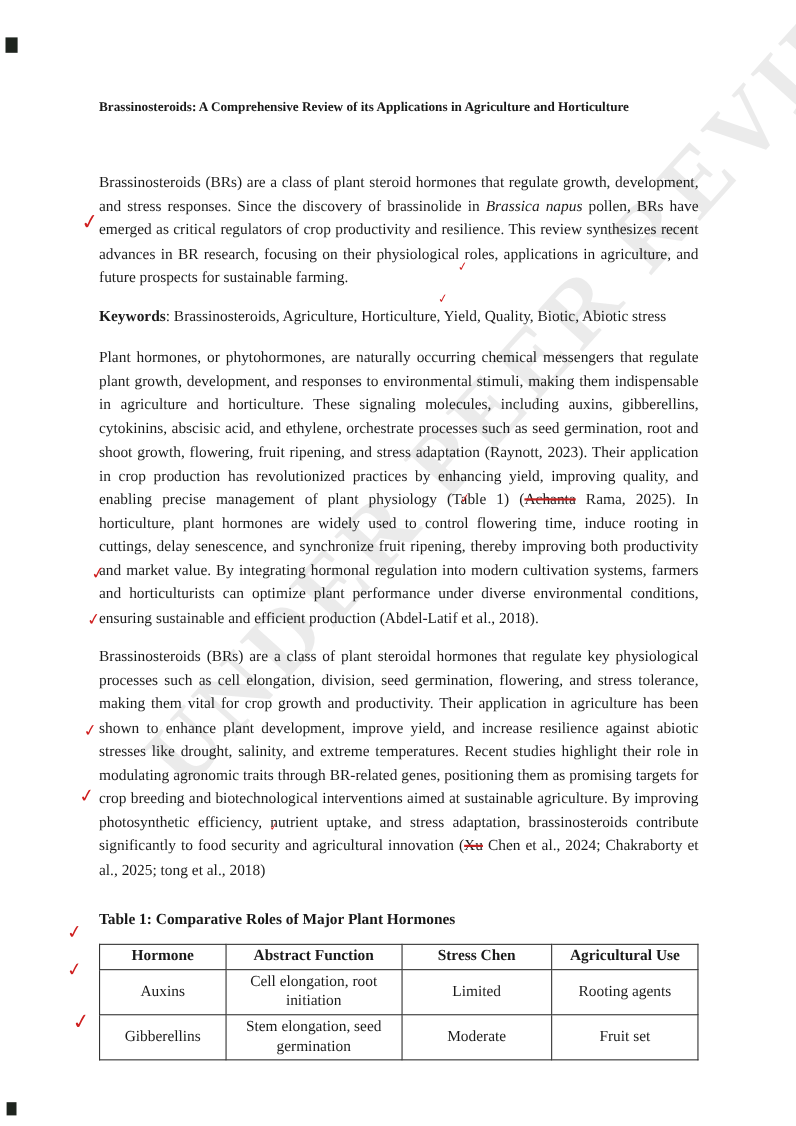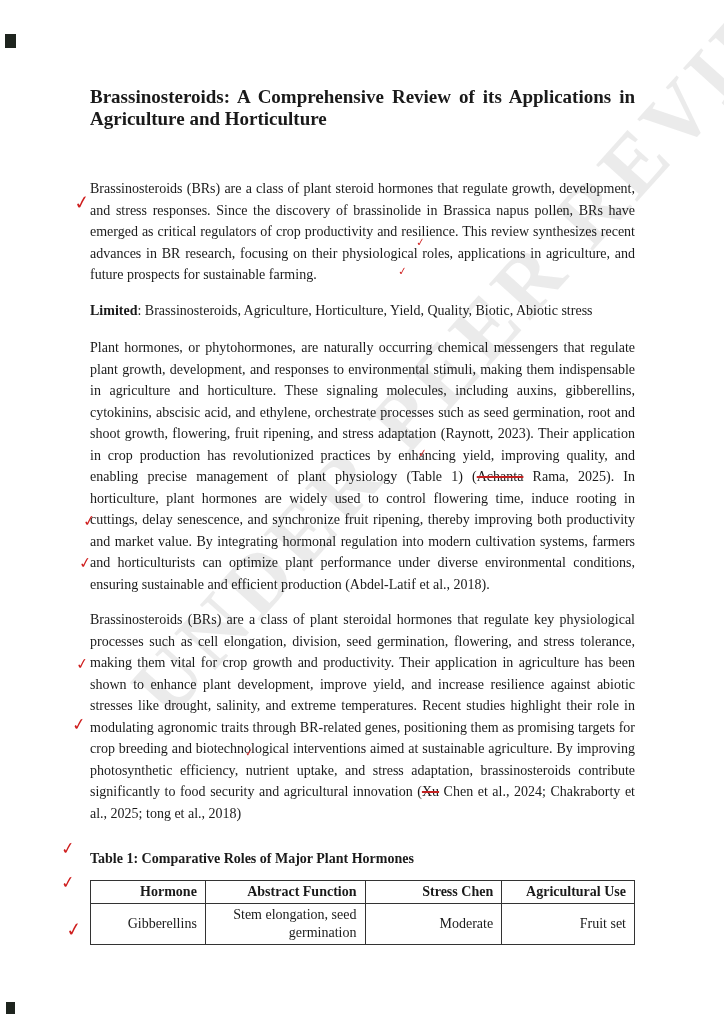--- a/index.html
+++ b/index.html
@@ -30,59 +30,59 @@
   .content {
     position: absolute;
     left: 90px; top: 86px;
     width: 545px;
     z-index: 3;
     font-size: 14px;
     line-height: 21.5px;
   }
 
   h1.paper-title {
-    font-size: 19px;
+    font-size: 12px;
     font-weight: bold;
     text-align: justify;
     line-height: 22px;
     margin-bottom: 48px;
   }
 
   h2.section-heading {
     font-size: 14.5px;
     font-weight: bold;
     margin-bottom: 13px;
   }
 
   p.para {
     text-align: justify;
     margin-bottom: 14px;
   }
 
   p.keywords { margin-bottom: 16px; }
 
-  .run-italic { }
+  .run-italic { font-style: italic; }
   .run-bold { font-weight: bold; }
   .run-strike { text-decoration: line-through; text-decoration-color: #c42222; text-decoration-thickness: 1.5px; }
 
   p.table-caption {
     font-weight: bold;
     margin-top: 24px;
     margin-bottom: 10px;
   }
 
   table.hormone-table {
     border-collapse: collapse;
     width: 545px;
     font-size: 14px;
   }
   table.hormone-table th, table.hormone-table td {
     border: 1px solid #333;
     padding: 2px 8px;
-    text-align: right;
+    text-align: center;
     vertical-align: middle;
     line-height: 18px;
   }
   table.hormone-table th { font-weight: bold; height: 22px; }
   table.hormone-table td { height: 34px; }
   table.hormone-table th:nth-child(1), table.hormone-table td:nth-child(1) { width: 115px; }
   table.hormone-table th:nth-child(2), table.hormone-table td:nth-child(2) { width: 160px; }
   table.hormone-table th:nth-child(3), table.hormone-table td:nth-child(3) { width: 137px; }
   table.hormone-table th:nth-child(4), table.hormone-table td:nth-child(4) { width: 133px; }
 
@@ -106,39 +106,45 @@
 
   <div class="watermark">UNDER PEER REVIEW</div>
 
   <div class="content">
 
     <h1 class="paper-title">Brassinosteroids: A Comprehensive Review of its Applications in Agriculture and Horticulture</h1>
 
 
     <p class="para"><span>Brassinosteroids (BRs) are a class of plant steroid hormones that regulate growth, development, and stress responses. Since the discovery of brassinolide in </span><span class="run-italic">Brassica napus</span><span> pollen, BRs have emerged as critical regulators of crop productivity and resilience. This review synthesizes recent advances in BR research, focusing on their physiological roles, applications in agriculture, and future prospects for sustainable farming.</span></p>
 
-    <p class="para keywords"><span class="run-bold">Limited</span><span>: Brassinosteroids, Agriculture, Horticulture, Yield, Quality, Biotic, Abiotic stress</span></p>
+    <p class="para keywords"><span class="run-bold">Keywords</span><span>: Brassinosteroids, Agriculture, Horticulture, Yield, Quality, Biotic, Abiotic stress</span></p>
 
 
     <p class="para"><span>Plant hormones, or phytohormones, are naturally occurring chemical messengers that regulate plant growth, development, and responses to environmental stimuli, making them indispensable in agriculture and horticulture. These signaling molecules, including auxins, gibberellins, cytokinins, abscisic acid, and ethylene, orchestrate processes such as seed germination, root and shoot growth, flowering, fruit ripening, and stress adaptation (Raynott, 2023). Their application in crop production has revolutionized practices by enhancing yield, improving quality, and enabling precise management of plant physiology (Table 1) (</span><span class="run-strike">Achanta</span><span> Rama, 2025). In horticulture, plant hormones are widely used to control flowering time, induce rooting in cuttings, delay senescence, and synchronize fruit ripening, thereby improving both productivity and market value. By integrating hormonal regulation into modern cultivation systems, farmers and horticulturists can optimize plant performance under diverse environmental conditions, ensuring sustainable and efficient production (Abdel-Latif et al., 2018).</span></p>
 
     <p class="para"><span>Brassinosteroids (BRs) are a class of plant steroidal hormones that regulate key physiological processes such as cell elongation, division, seed germination, flowering, and stress tolerance, making them vital for crop growth and productivity. Their application in agriculture has been shown to enhance plant development, improve yield, and increase resilience against abiotic stresses like drought, salinity, and extreme temperatures. Recent studies highlight their role in modulating agronomic traits through BR-related genes, positioning them as promising targets for crop breeding and biotechnological interventions aimed at sustainable agriculture. By improving photosynthetic efficiency, nutrient uptake, and stress adaptation, brassinosteroids contribute significantly to food security and agricultural innovation (</span><span class="run-strike">Xu</span><span> Chen et al., 2024; Chakraborty et al., 2025; tong et al., 2018)</span></p>
 
     <p class="table-caption">Table 1: Comparative Roles of Major Plant Hormones</p>
 
     <table class="hormone-table">
       <thead>
         <tr id="table-head-row">
             <th>Hormone</th>
             <th>Abstract Function</th>
             <th>Stress Chen</th>
             <th>Agricultural Use</th>
           </tr>
       </thead>
       <tbody id="table-body">
+          <tr>
+            <td>Auxins</td>
+            <td>Cell elongation, root initiation</td>
+            <td>Limited</td>
+            <td>Rooting agents</td>
+          </tr>
           <tr>
             <td>Gibberellins</td>
             <td>Stem elongation, seed germination</td>
             <td>Moderate</td>
             <td>Fruit set</td>
           </tr>
         </tbody>
     </table>
 
   </div>

